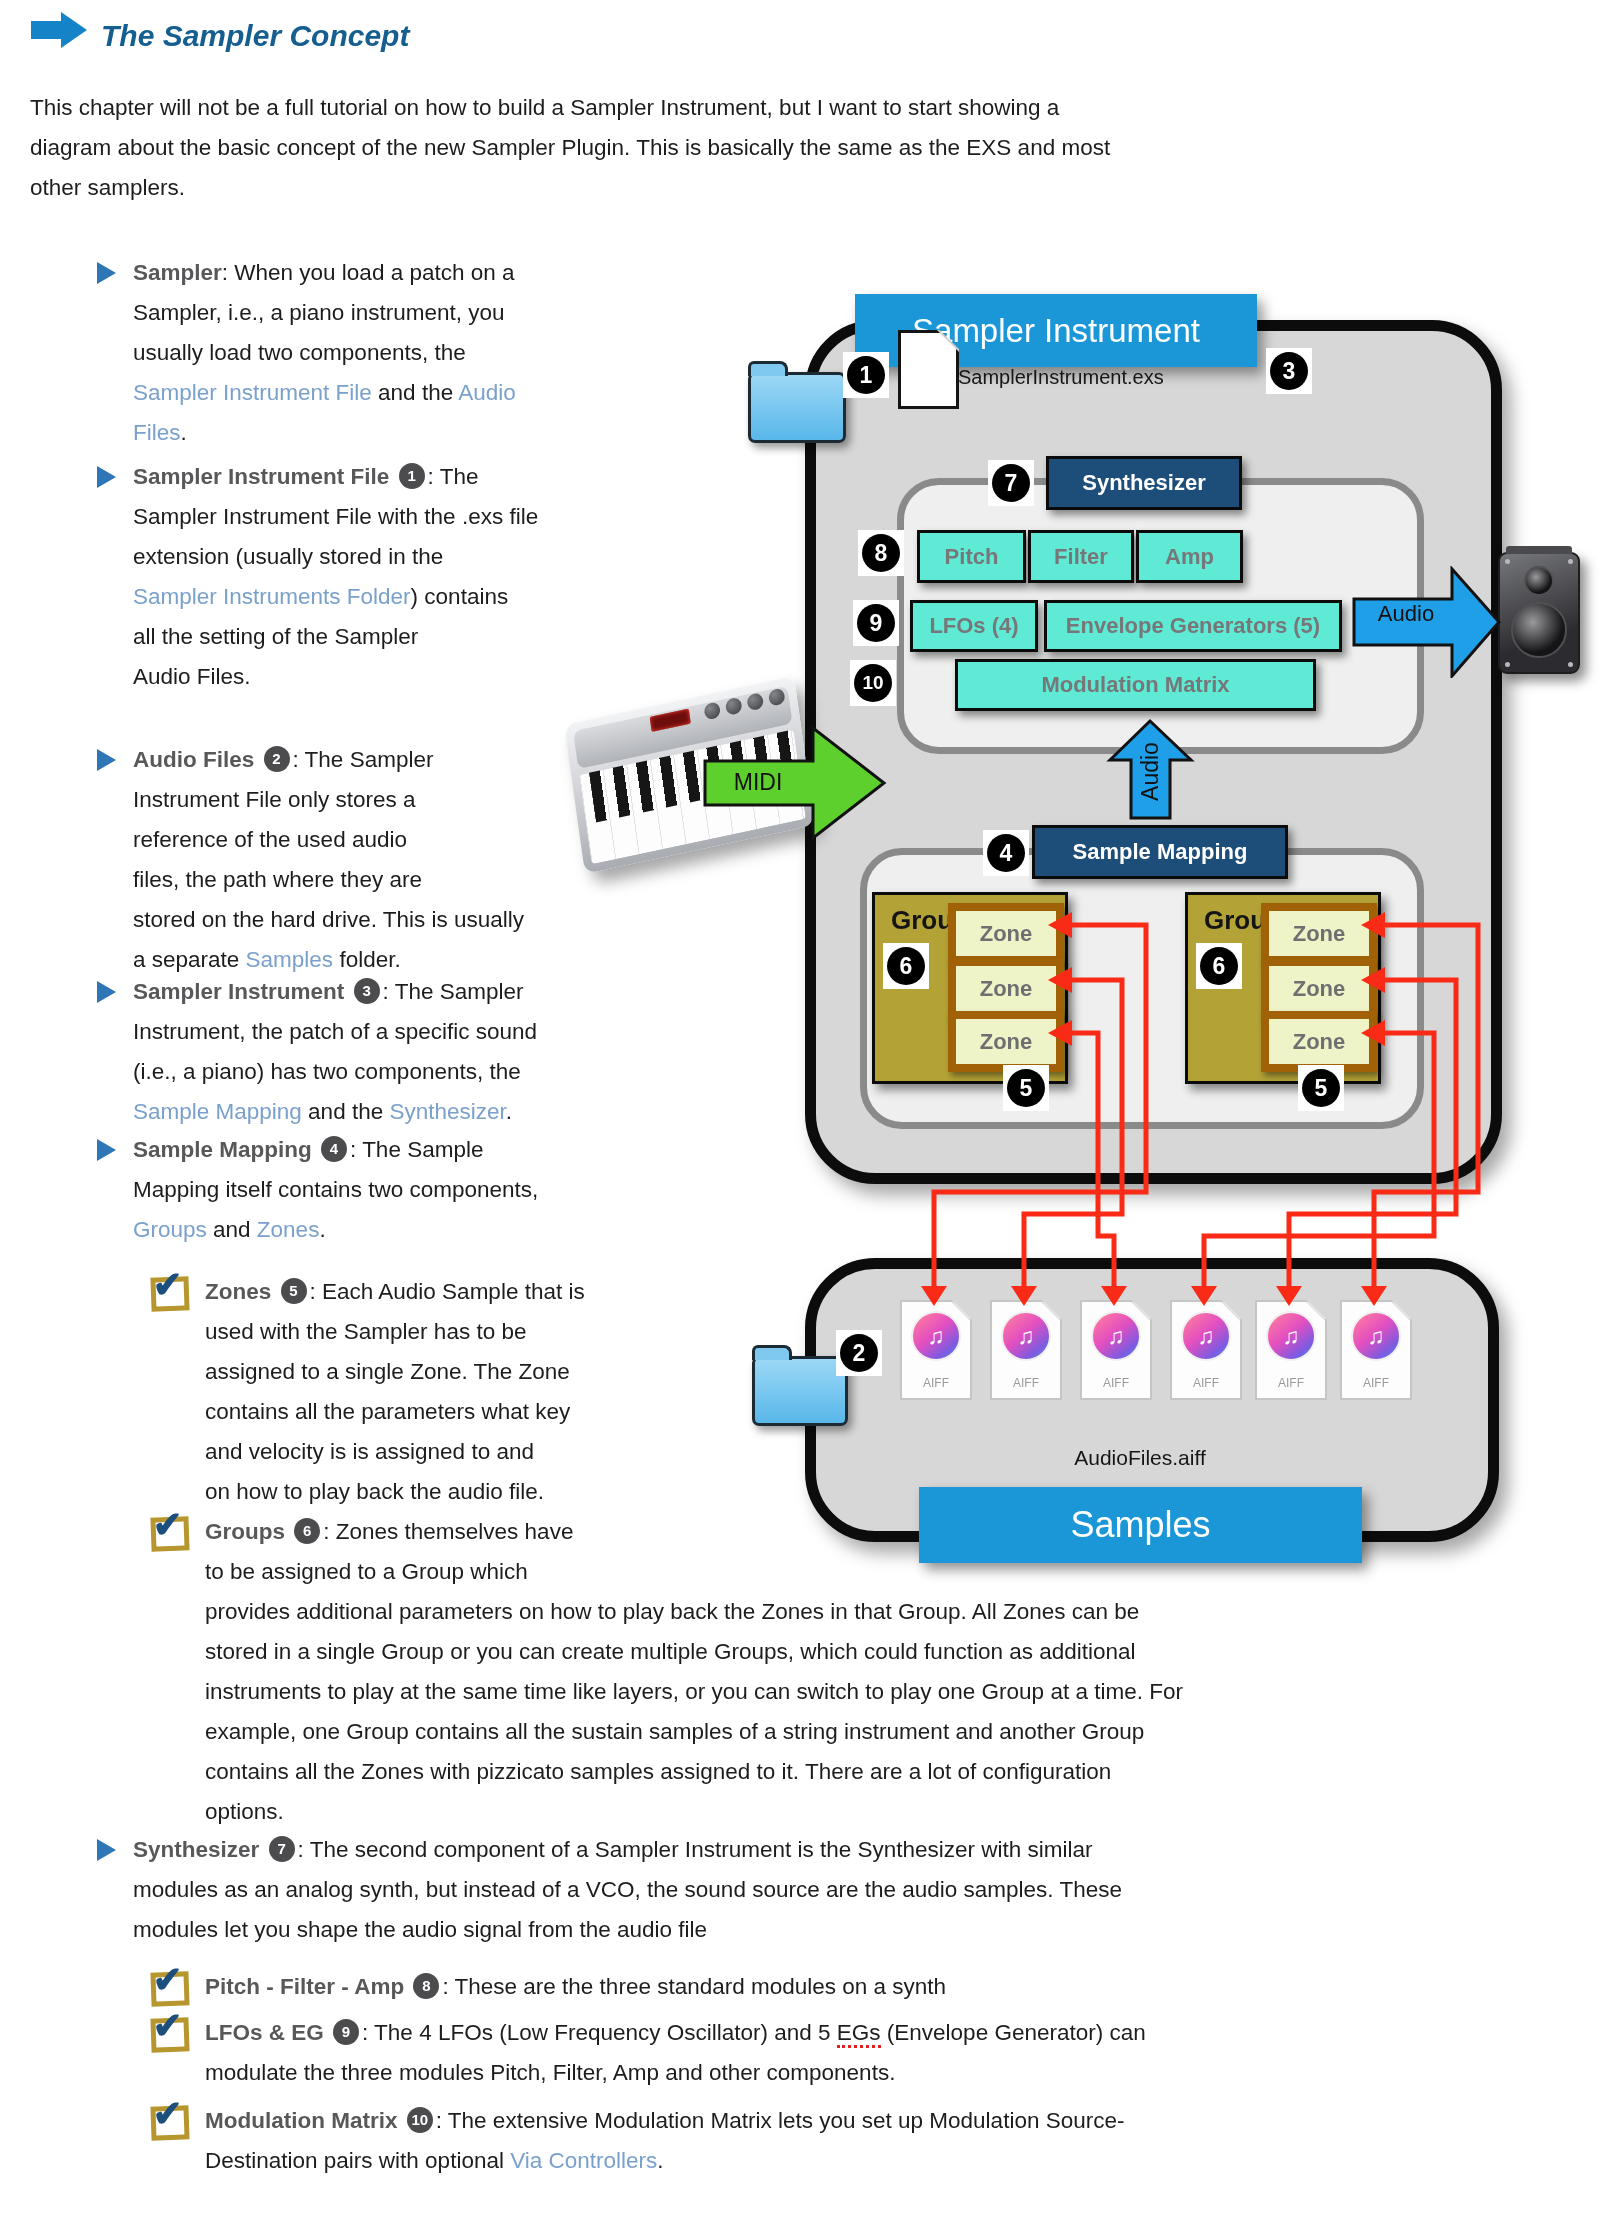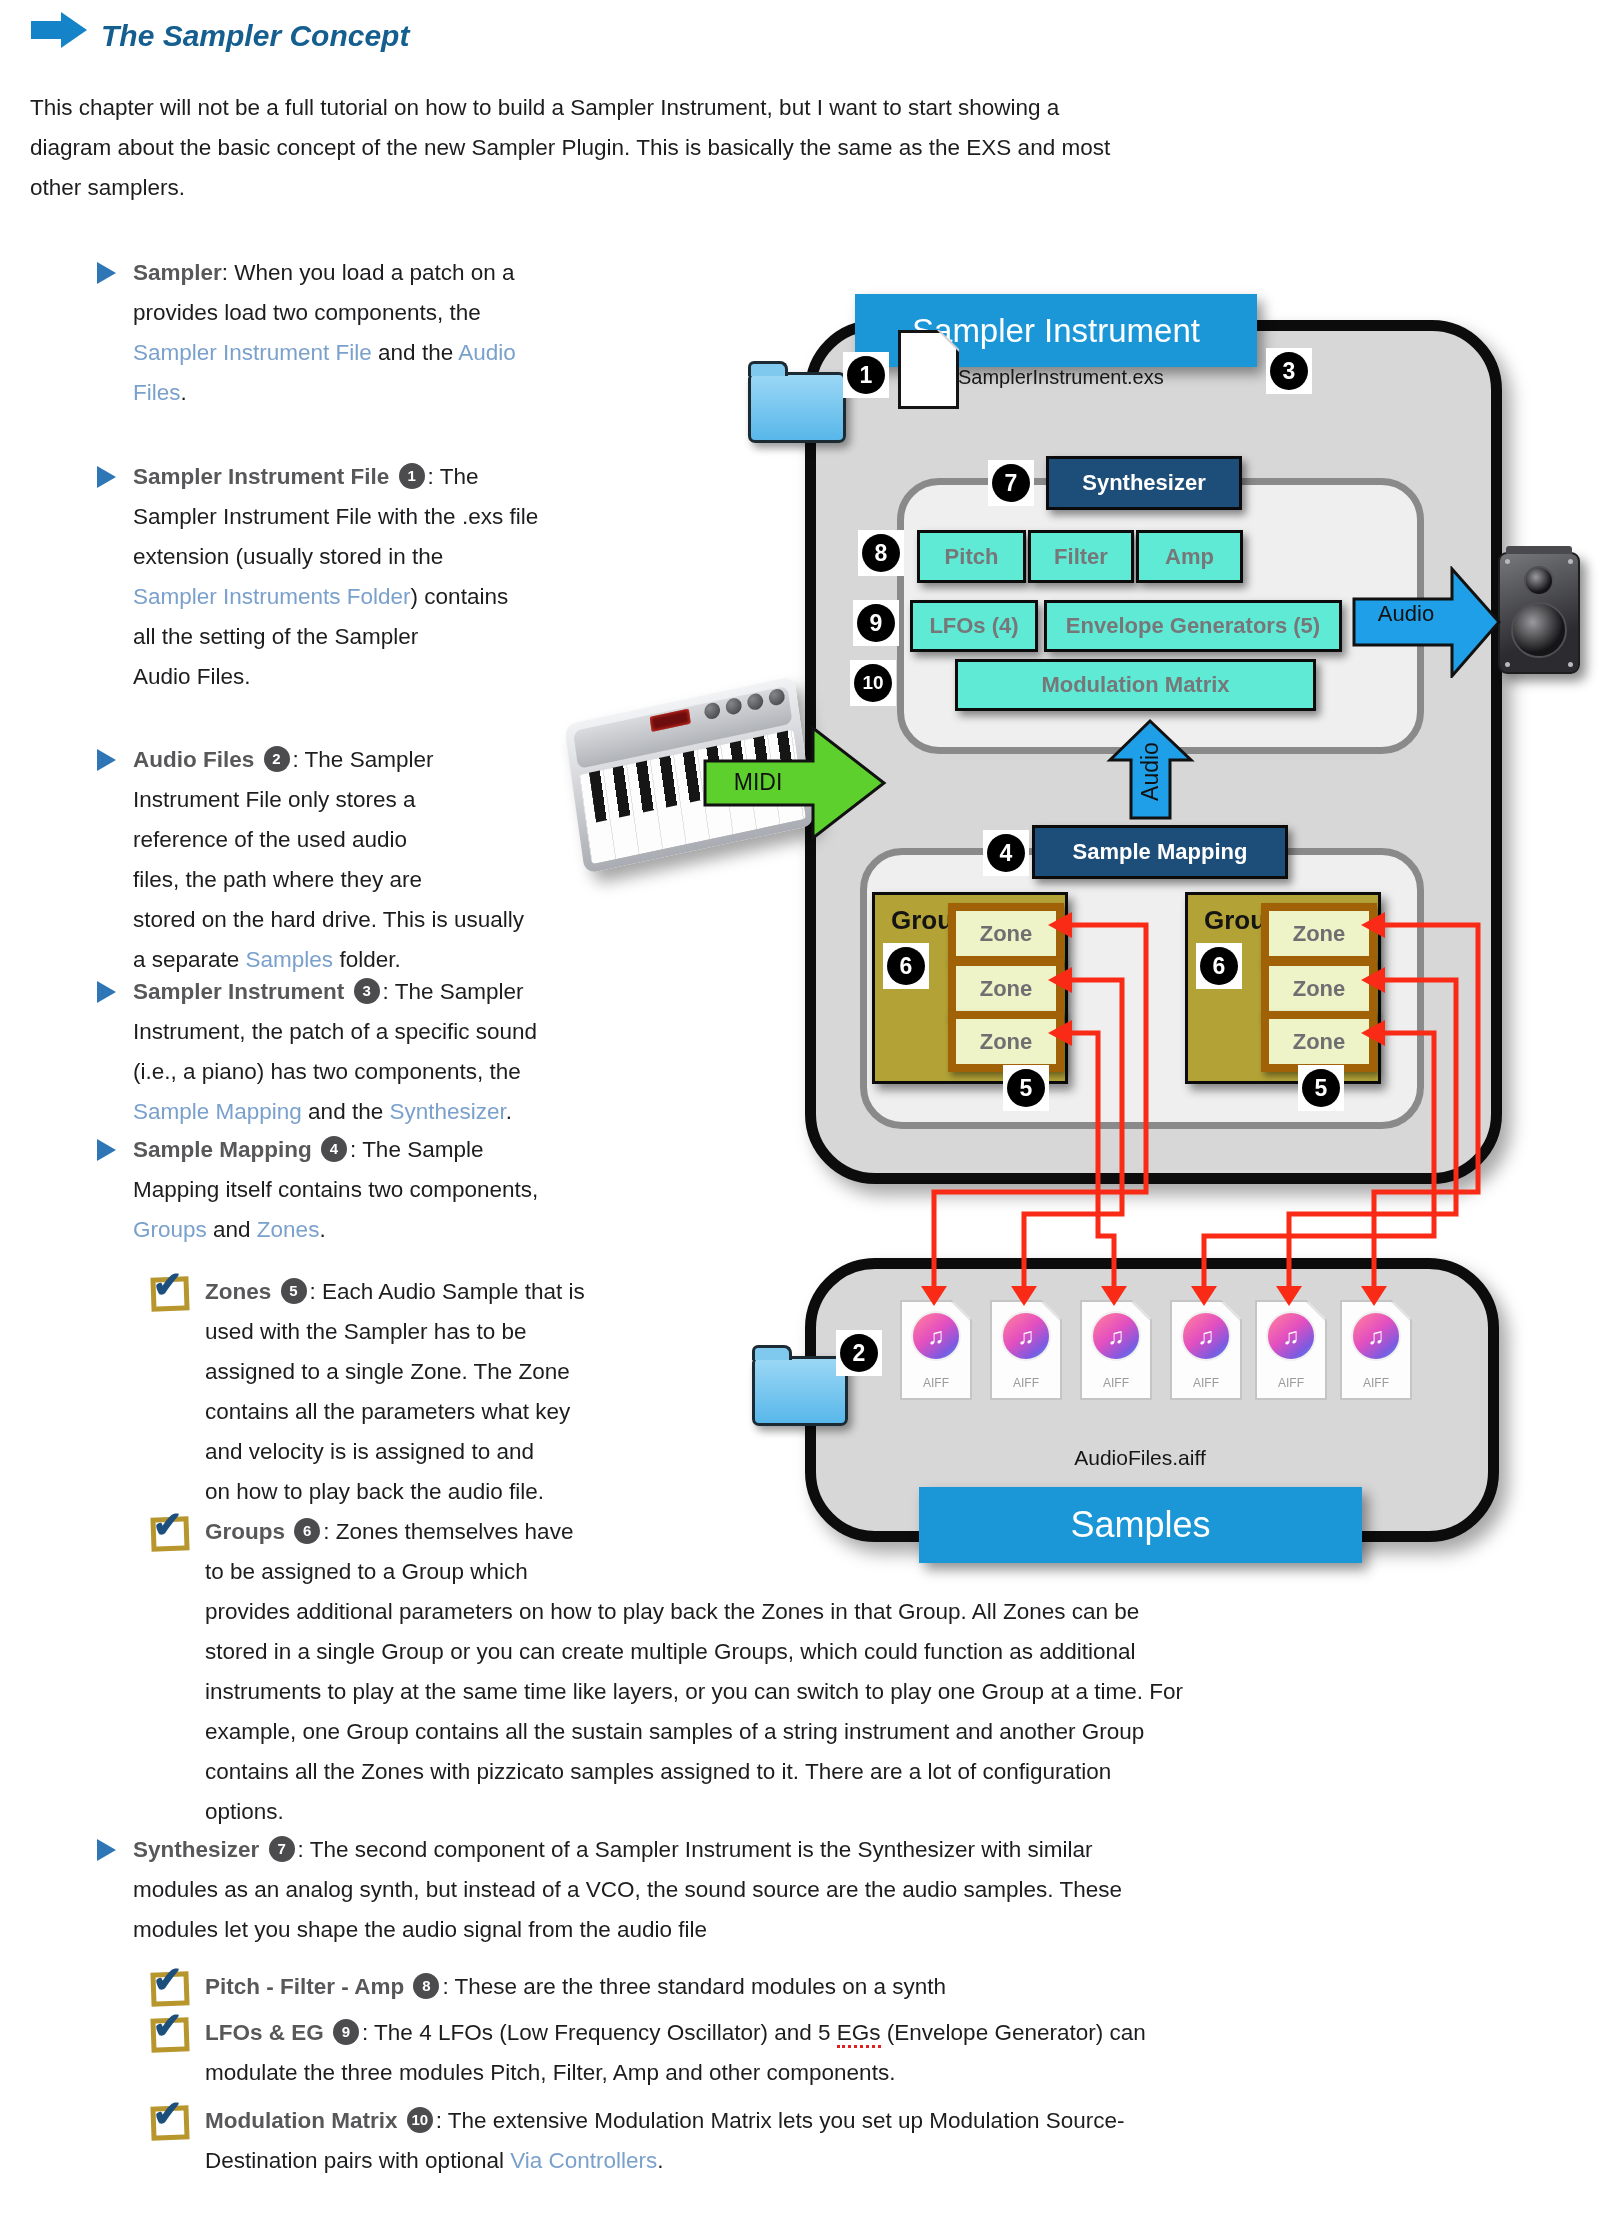--- a/index.html
+++ b/index.html
@@ -90,21 +90,22 @@
 
   <div class="blk" style="left:30px;top:88px;">
     <div class="ln"><span>This chapter will not be a full tutorial on how to build a Sampler Instrument, but I want to start showing a</span></div>
     <div class="ln"><span>diagram about the basic concept of the new Sampler Plugin. This is basically the same as the EXS and most</span></div>
     <div class="ln"><span>other samplers.</span></div>
   </div>
 
   <div class="blk" style="left:133px;top:253px;">
     <div class="tri"></div>
     <div class="ln"><span class="b">Sampler</span><span>: When you load a patch on a</span></div>
-    <div class="ln"><span>provides load two components, the</span></div>
+      <div class="ln"><span>Sampler, i.e., a piano instrument, you</span></div>
+    <div class="ln"><span>usually load two components, the</span></div>
       <div class="ln"><span class="l">Sampler Instrument File</span><span> and the </span><span class="l">Audio</span></div>
     <div class="ln"><span class="l">Files</span><span>.</span></div>
   </div>
 
   <div class="blk" style="left:133px;top:457px;">
     <div class="tri"></div>
     <div class="ln"><span class="b">Sampler Instrument File </span><span class="nm">1</span><span>: The</span></div>
       <div class="ln"><span>Sampler Instrument File with the .exs file</span></div>
     <div class="ln"><span>extension (usually stored in the</span></div>
       <div class="ln"><span class="l">Sampler Instruments Folder</span><span>) contains</span></div>

